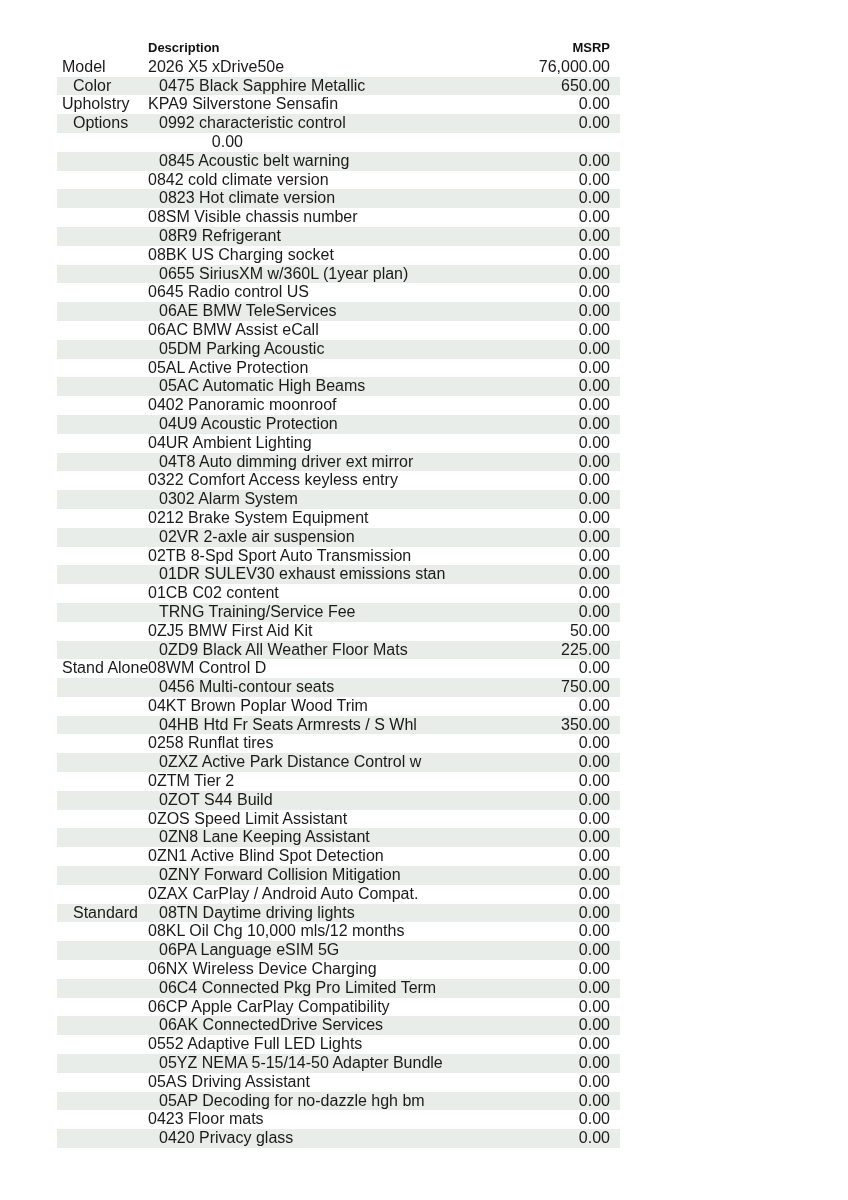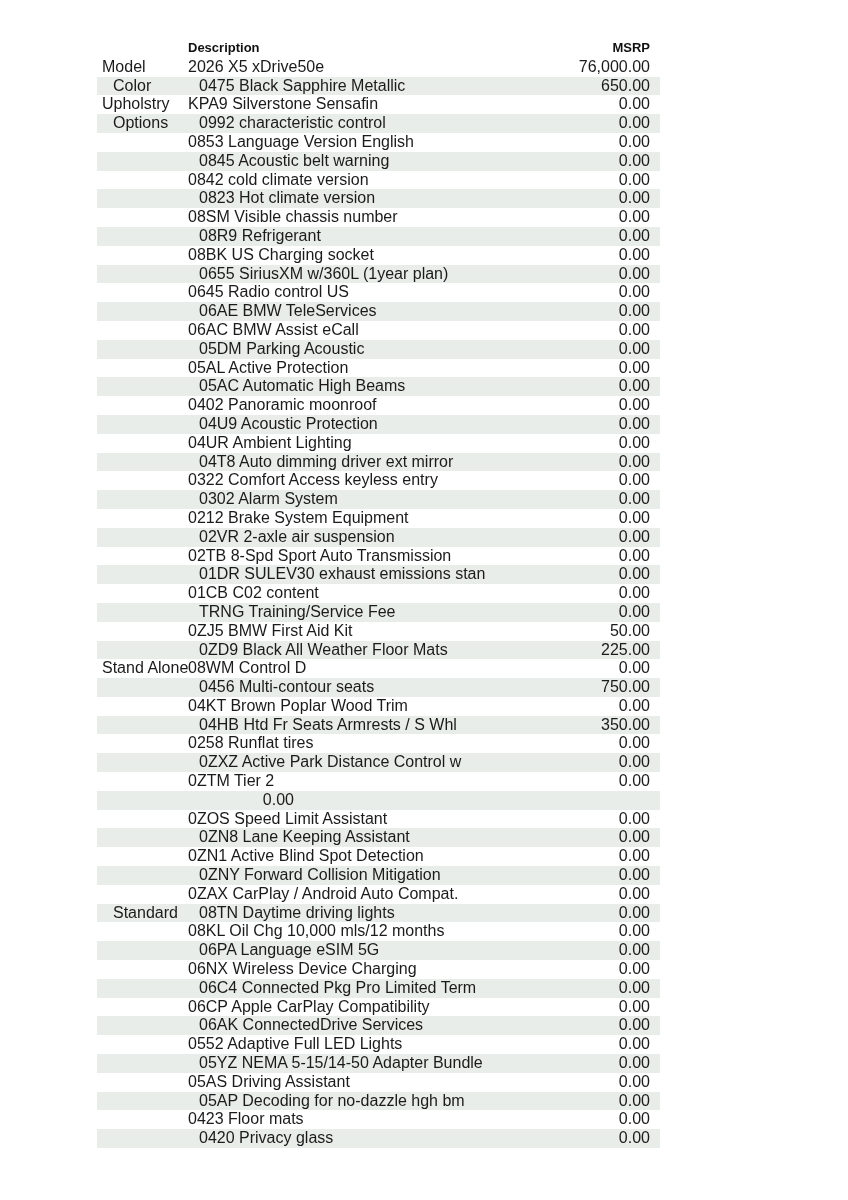--- a/index.html
+++ b/index.html
@@ -13,21 +13,20 @@
     height: 1200px;
     background: #ffffff;
     overflow: hidden;
     font-family: "Liberation Sans", sans-serif;
   }
   .table {
     position: absolute;
     left: 57px;
     top: 39px;
     width: 563px;
-    margin-left: 40px;
   }
   .row {
     display: flex;
     align-items: center;
     height: 18.8px;
     line-height: 18.8px;
     font-size: 16px;
     color: #1b1b1b;
     white-space: nowrap;
   }
@@ -85,21 +84,20 @@
           <div class="cell desc">KPA9 Silverstone Sensafin</div>
           <div class="cell msrp">0.00</div>
         </div>
         <div class="row striped">
           <div class="cell cat">Options</div>
           <div class="cell desc">0992 characteristic control</div>
           <div class="cell msrp">0.00</div>
         </div>
         <div class="row">
           <div class="cell cat"></div>
-          <div class="cell desc">0853 Language Version English</div>
           <div class="cell msrp">0.00</div>
         </div>
         <div class="row striped">
           <div class="cell cat"></div>
           <div class="cell desc">0845 Acoustic belt warning</div>
           <div class="cell msrp">0.00</div>
         </div>
         <div class="row">
           <div class="cell cat"></div>
           <div class="cell desc">0842 cold climate version</div>
@@ -260,20 +258,21 @@
           <div class="cell desc">0ZXZ Active Park Distance Control w</div>
           <div class="cell msrp">0.00</div>
         </div>
         <div class="row">
           <div class="cell cat"></div>
           <div class="cell desc">0ZTM Tier 2</div>
           <div class="cell msrp">0.00</div>
         </div>
         <div class="row striped">
           <div class="cell cat"></div>
+          <div class="cell desc">0ZOT S44 Build</div>
           <div class="cell msrp">0.00</div>
         </div>
         <div class="row">
           <div class="cell cat"></div>
           <div class="cell desc">0ZOS Speed Limit Assistant</div>
           <div class="cell msrp">0.00</div>
         </div>
         <div class="row striped">
           <div class="cell cat"></div>
           <div class="cell desc">0ZN8 Lane Keeping Assistant</div>

